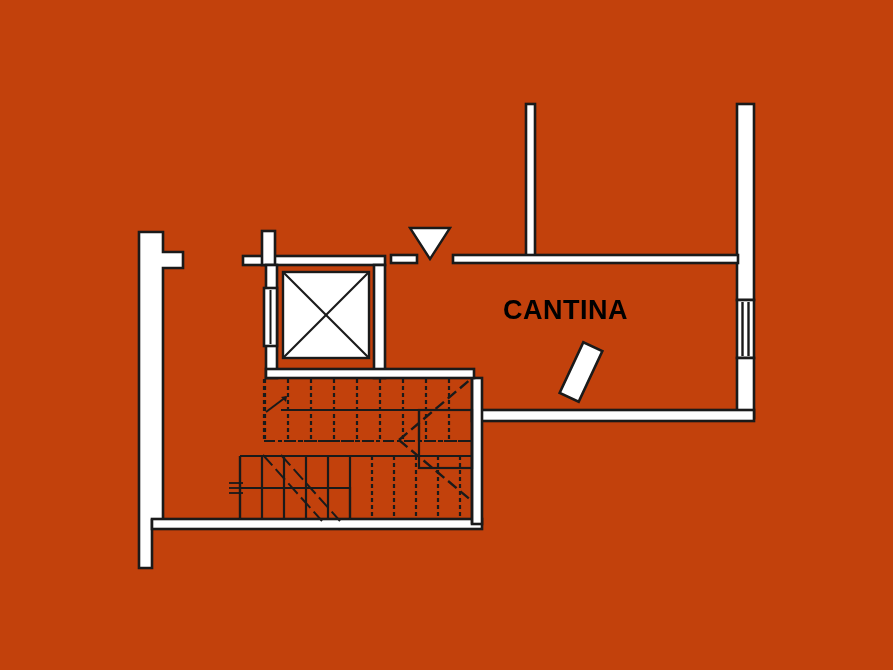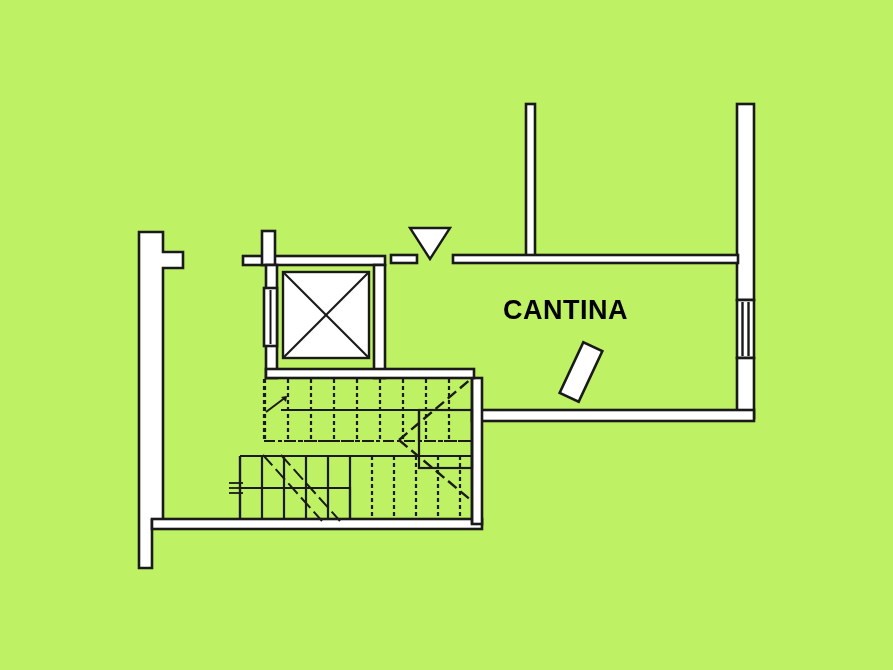--- a/index.html
+++ b/index.html
@@ -7,21 +7,21 @@
     padding: 0;
     background: #ffffff;
   }
   body {
     font-family: "Liberation Sans", sans-serif;
   }
   #plan-root {
     position: relative;
     width: 893px;
     height: 670px;
-    background: #bef264;
+    background: #c2410c;
     overflow: hidden;
   }
   #plan-svg {
     position: absolute;
     left: 0;
     top: 0;
     width: 893px;
     height: 670px;
     display: block;
   }

